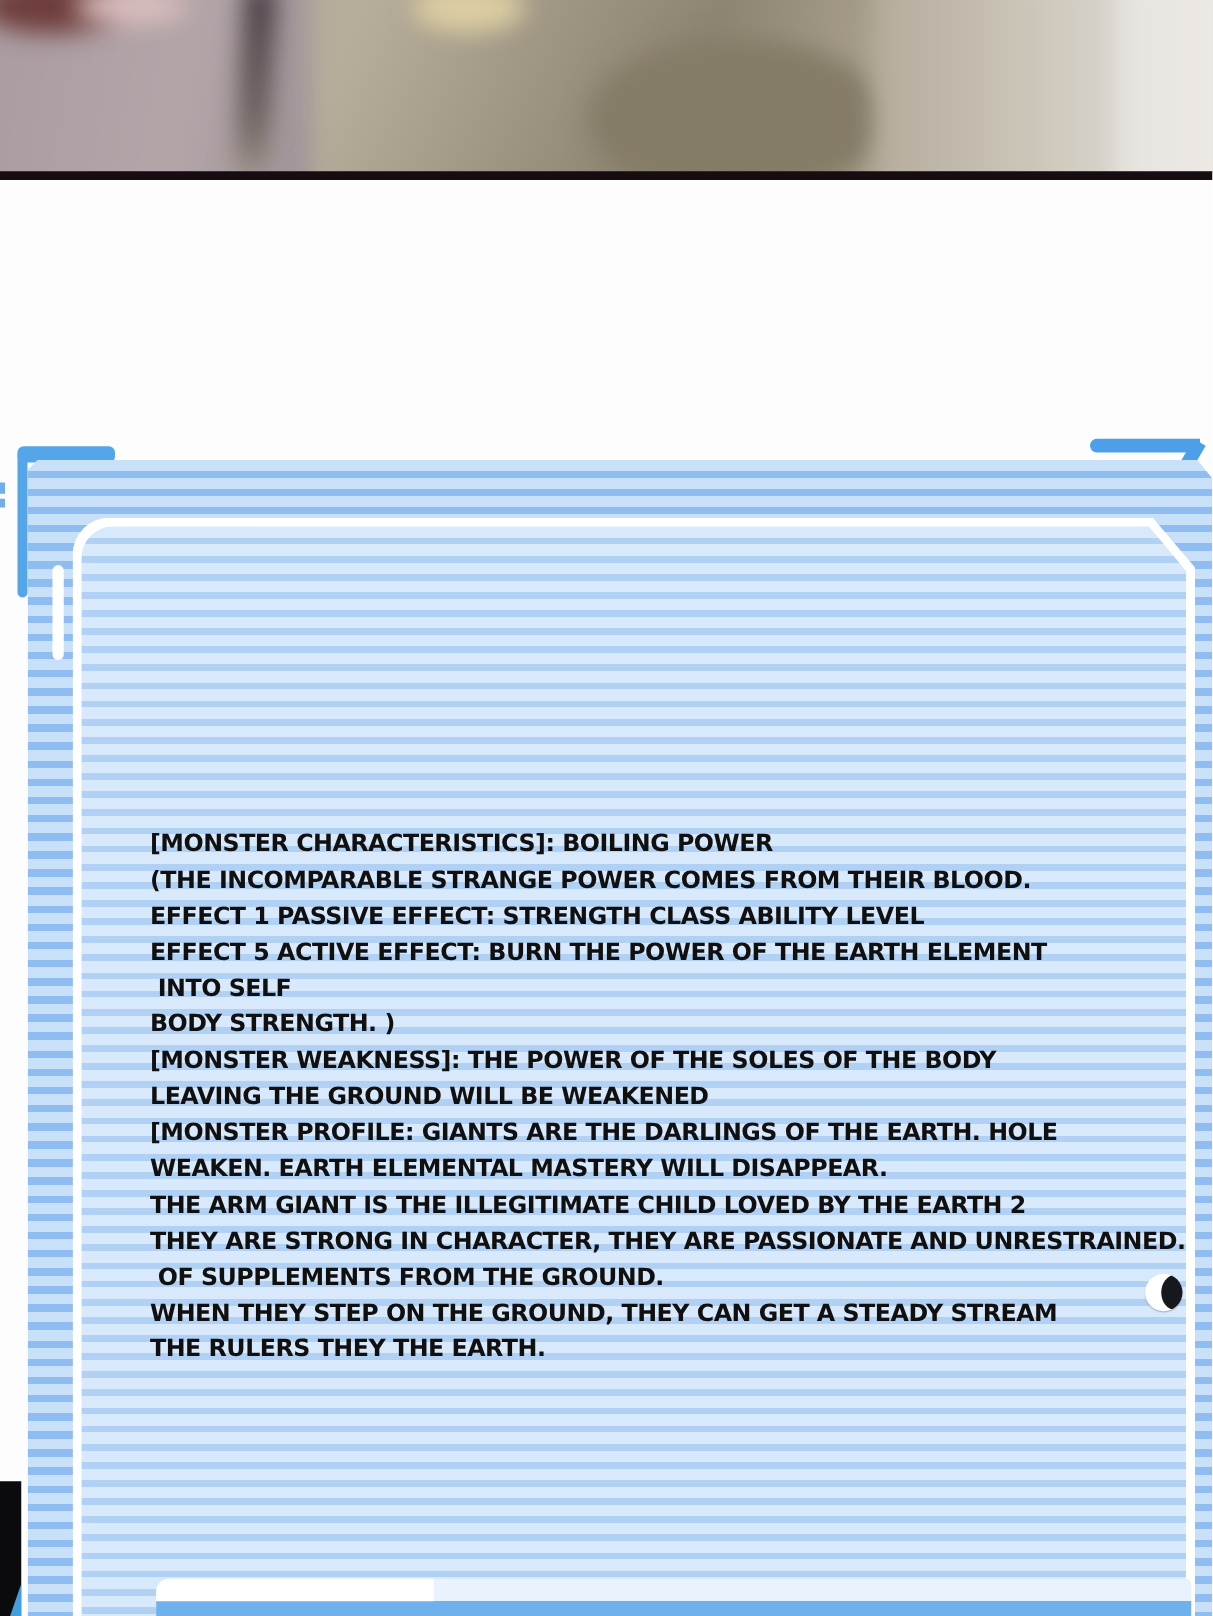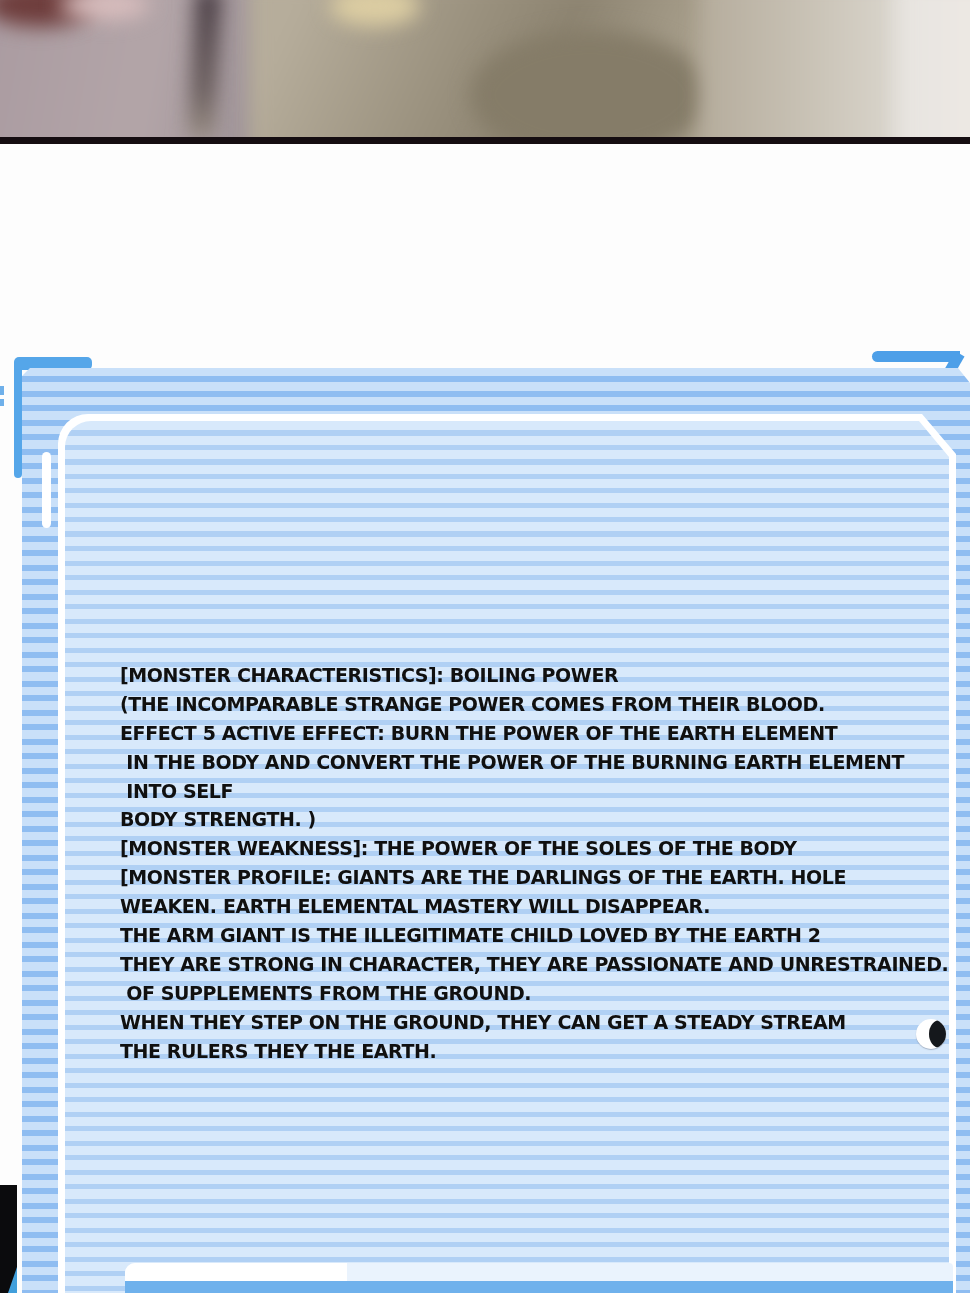--- a/index.html
+++ b/index.html
@@ -90,25 +90,26 @@
 
   <div class="inner-white">
     <div class="inner-stripes"></div>
   </div>
 
   <div class="white-tick"></div>
 
   <div class="textblock">
     <div class="line">[MONSTER CHARACTERISTICS]: BOILING POWER</div>
     <div class="line">(THE INCOMPARABLE STRANGE POWER COMES FROM THEIR BLOOD.</div>
+    <div class="line">EFFECT 1 PASSIVE EFFECT: STRENGTH CLASS ABILITY LEVEL</div>
     <div class="line">EFFECT 5 ACTIVE EFFECT: BURN THE POWER OF THE EARTH ELEMENT</div>
-    <div class="line"> IN THE BODY AND CONVERT THE POWER OF THE BURNING EARTH ELEMENT</div>
     <div class="line"> INTO SELF</div>
     <div class="line">BODY STRENGTH. )</div>
     <div class="line">[MONSTER WEAKNESS]: THE POWER OF THE SOLES OF THE BODY</div>
+    <div class="line">LEAVING THE GROUND WILL BE WEAKENED</div>
     <div class="line">[MONSTER PROFILE: GIANTS ARE THE DARLINGS OF THE EARTH. HOLE</div>
     <div class="line">WEAKEN. EARTH ELEMENTAL MASTERY WILL DISAPPEAR.</div>
     <div class="line">THE ARM GIANT IS THE ILLEGITIMATE CHILD LOVED BY THE EARTH 2</div>
     <div class="line">THEY ARE STRONG IN CHARACTER, THEY ARE PASSIONATE AND UNRESTRAINED.</div>
     <div class="line"> OF SUPPLEMENTS FROM THE GROUND.</div>
     <div class="line">WHEN THEY STEP ON THE GROUND, THEY CAN GET A STEADY STREAM</div>
     <div class="line">THE RULERS THEY THE EARTH.</div>
   </div>
 
   <div class="blot">

